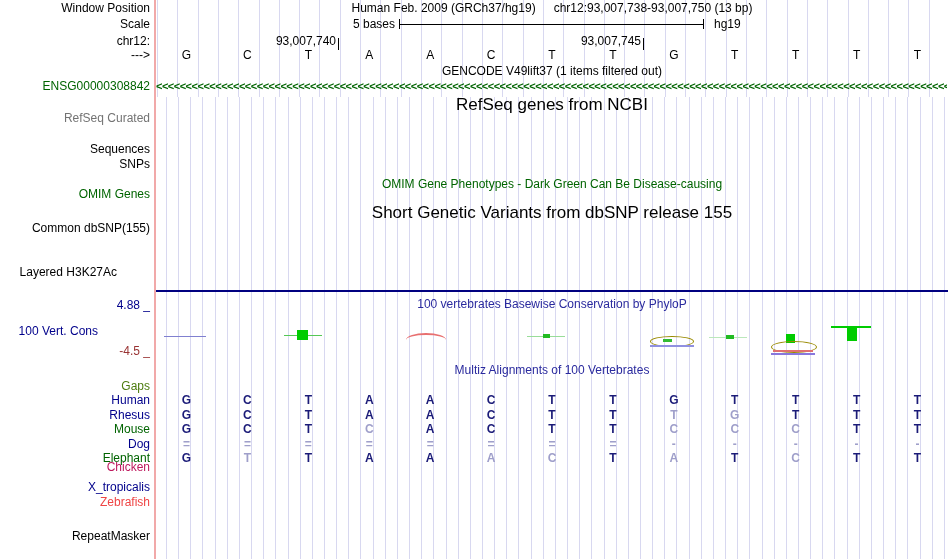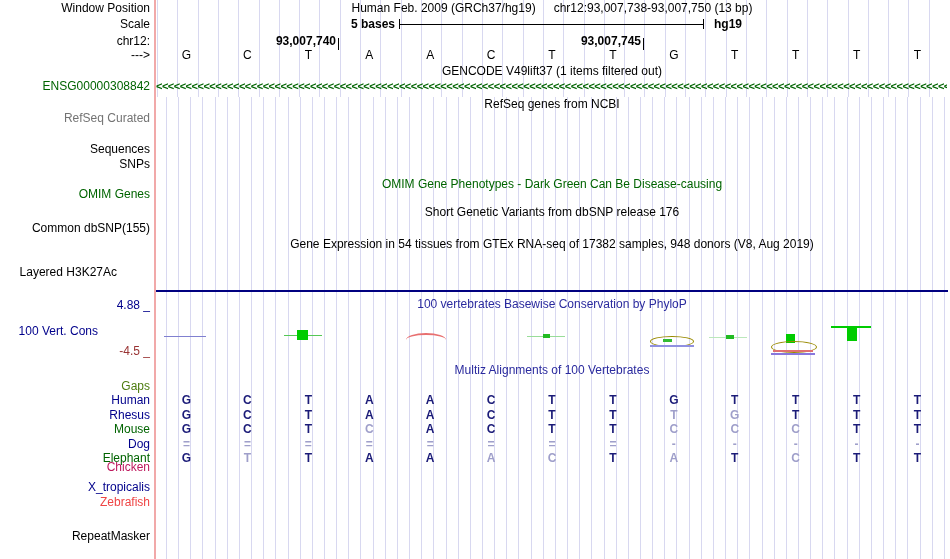--- a/index.html
+++ b/index.html
@@ -8,33 +8,33 @@
   
   .grid-top{position:absolute;left:157px;top:0;width:791px;height:97px;
     background:repeating-linear-gradient(90deg,#d8d8f0 0,#d8d8f0 1px,transparent 1px,transparent 20.31px);}
   .grid-main{position:absolute;left:166px;top:97px;width:782px;height:462px;
     background:repeating-linear-gradient(90deg,#d8d8f0 0,#d8d8f0 1px,transparent 1px,transparent 12.154px);}
   .pink-line{position:absolute;left:154px;top:0;width:2px;height:559px;background:#f1a9a9;}
   
   .ll{position:absolute;right:800px;height:13px;line-height:13px;white-space:nowrap;text-align:right;}
   
   .ct{position:absolute;left:156px;width:792px;height:13px;line-height:13px;text-align:center;white-space:nowrap;}
-  .sm{font-size:12px;}
+  .sm{font-size:17px;}
   .blue{color:#737373;} .green{color:#006400;} .navy{color:#00008b;}
   .tblue{color:#2a2a9e;} .maroon{color:#993333;}
   .base-row{position:absolute;left:156px;width:792px;height:13px;line-height:13px;display:flex;}
   .base-row .cell{flex:1;text-align:center;}
   .align-row .cell{font-weight:bold;color:#1b1b78;}
   .align-row .cell.faded{color:#9f9fca;}
   .arrows{position:absolute;left:156px;top:80px;width:791px;height:13px;line-height:13px;overflow:hidden;
           white-space:nowrap;color:#006400;font-size:11px;font-weight:bold;letter-spacing:-0.5px;}
   .sbar{position:absolute;top:24px;left:399px;width:305px;height:1px;background:#000;}
   .stick{position:absolute;top:19px;width:1px;height:10px;background:#000;}
   .rtick{position:absolute;top:38px;width:1px;height:12px;background:#000;}
-  .rnum{position:absolute;top:35px;height:13px;line-height:13px;white-space:nowrap;font-weight:bold;}
+  .rnum{position:absolute;top:35px;height:13px;line-height:13px;white-space:nowrap;}
   .phylop-line{position:absolute;left:156px;top:290px;width:792px;height:2px;background:#000080;}
   .title-wrap{display:flex;justify-content:center;gap:18px;}
 </style>
 </head>
 <body>
 
 <div class="screen">
 
   <div class="grid-top"></div>
   <div class="grid-main"></div>
@@ -82,24 +82,23 @@
 
   <div class="ct sm" style="top:98px">RefSeq genes from NCBI</div>
   <div class="ll blue" style="top:112px">RefSeq Curated</div>
 
   <div class="ll" style="top:143px">Sequences</div>
   <div class="ll" style="top:158px">SNPs</div>
 
   <div class="ct green" style="top:178px">OMIM Gene Phenotypes - Dark Green Can Be Disease-causing</div>
   <div class="ll green" style="top:188px">OMIM Genes</div>
 
-  <div class="ct sm" style="top:206px">Short Genetic Variants from dbSNP release 176</div>
+  <div class="ct sm" style="top:206px">Short Genetic Variants from dbSNP release 155</div>
   <div class="ll" style="top:222px">Common dbSNP(155)</div>
 
-  <div class="ct" style="top:238px">Gene Expression in 54 tissues from GTEx RNA-seq of 17382 samples, 948 donors (V8, Aug 2019)</div>
   <div class="ll" style="top:266px;right:833px">Layered H3K27Ac</div>
 
   <div class="phylop-line"></div>
   <div class="ll navy" style="top:299px">4.88 _</div>
   <div class="ct tblue" style="top:298px">100 vertebrates Basewise Conservation by PhyloP</div>
   <div class="ll navy" style="top:325px;right:852px">100 Vert. Cons</div>
   <div class="ll maroon" style="top:345px">-4.5 _</div>
   <div>
       <div style="position: absolute; left: 164px; top: 336px; width: 42px; height: 1px; background: rgb(128, 128, 208);"></div>
       <div style="position: absolute; left: 284px; top: 335px; width: 38px; height: 1px; background: rgb(85, 200, 85);"></div>

